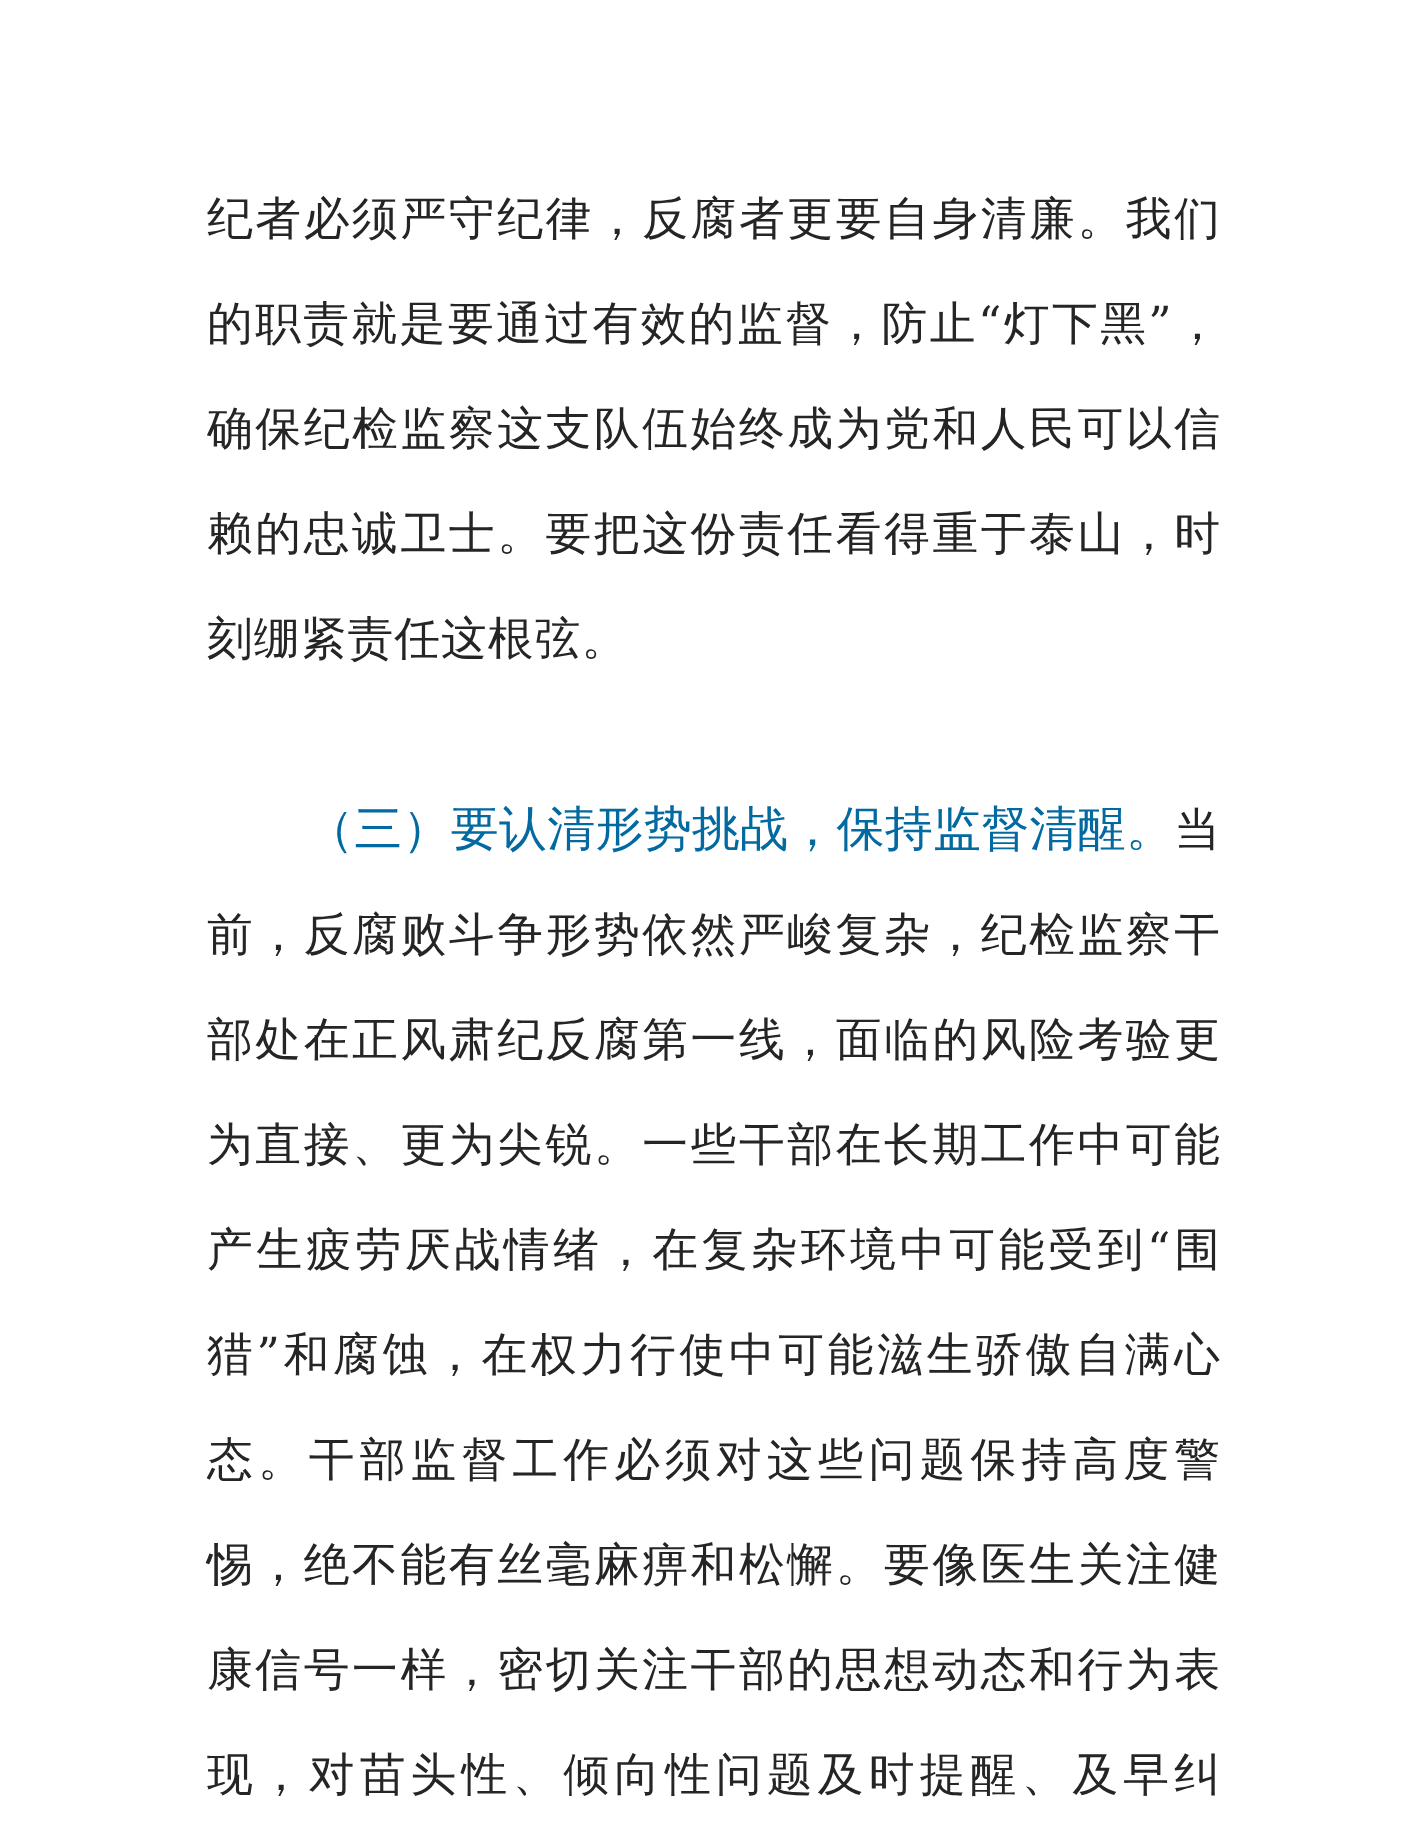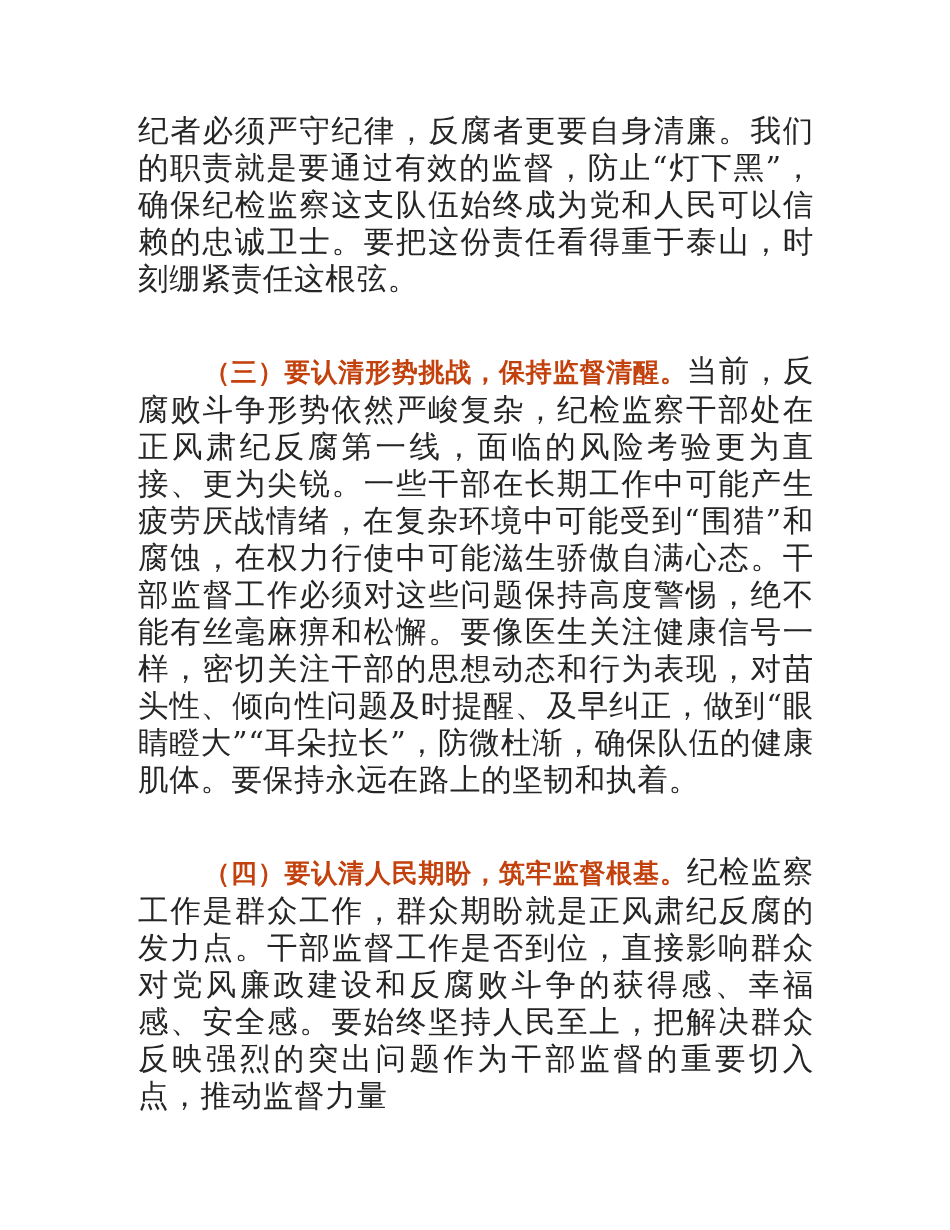--- a/index.html
+++ b/index.html
@@ -29,45 +29,45 @@
   .text-block {
     position: absolute;
     left: 138px;
     top: 112px;
     width: 676px;
   }
 
   p.para {
     margin: 0 0 0 0;
     font-size: 30.5px;
-    line-height: 37px;
+    line-height: 70px;
     color: #252525;
     text-align: justify;
     text-justify: inter-ideograph;
     letter-spacing: 0.7px;
     font-family: "DejaVu Serif", "Liberation Serif", serif;
     font-weight: 400;
     text-indent: 0;
     word-break: break-all;
   }
 
   p.indent {
     text-indent: 66px;
   }
 
   p.spaced {
     margin-top: 55px;
   }
 
   .lead {
-    font-weight: 700;
+    font-weight: 400;
     font-family: "DejaVu Sans", "Liberation Sans", sans-serif;
-    font-size: 26px;
+    font-size: 32px;
     letter-spacing: 0px;
-    color: #c2410c;
+    color: #0369a1;
   }
 </style>
 </head>
 <body>
 
 <div class="page">
   <div class="text-block">
 
     <p class="para">
       <span>纪者必须严守纪律，反腐者更要自身清廉。我们的职责就是要通过有效的监督，防止“灯下黑”，确保纪检监察这支队伍始终成为党和人民可以信赖的忠诚卫士。要把这份责任看得重于泰山，时刻绷紧责任这根弦。</span>

